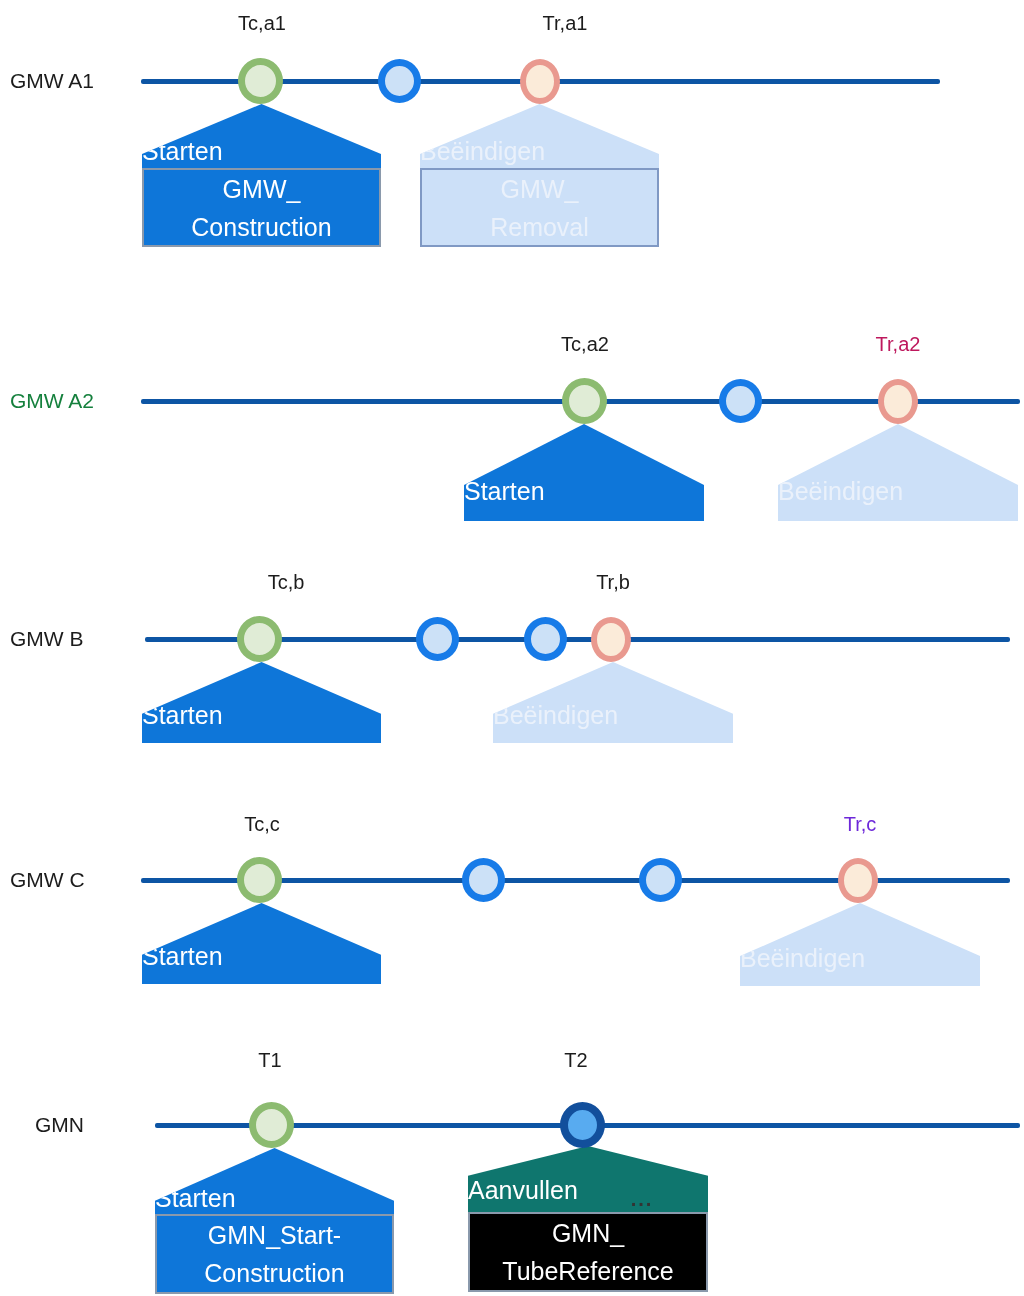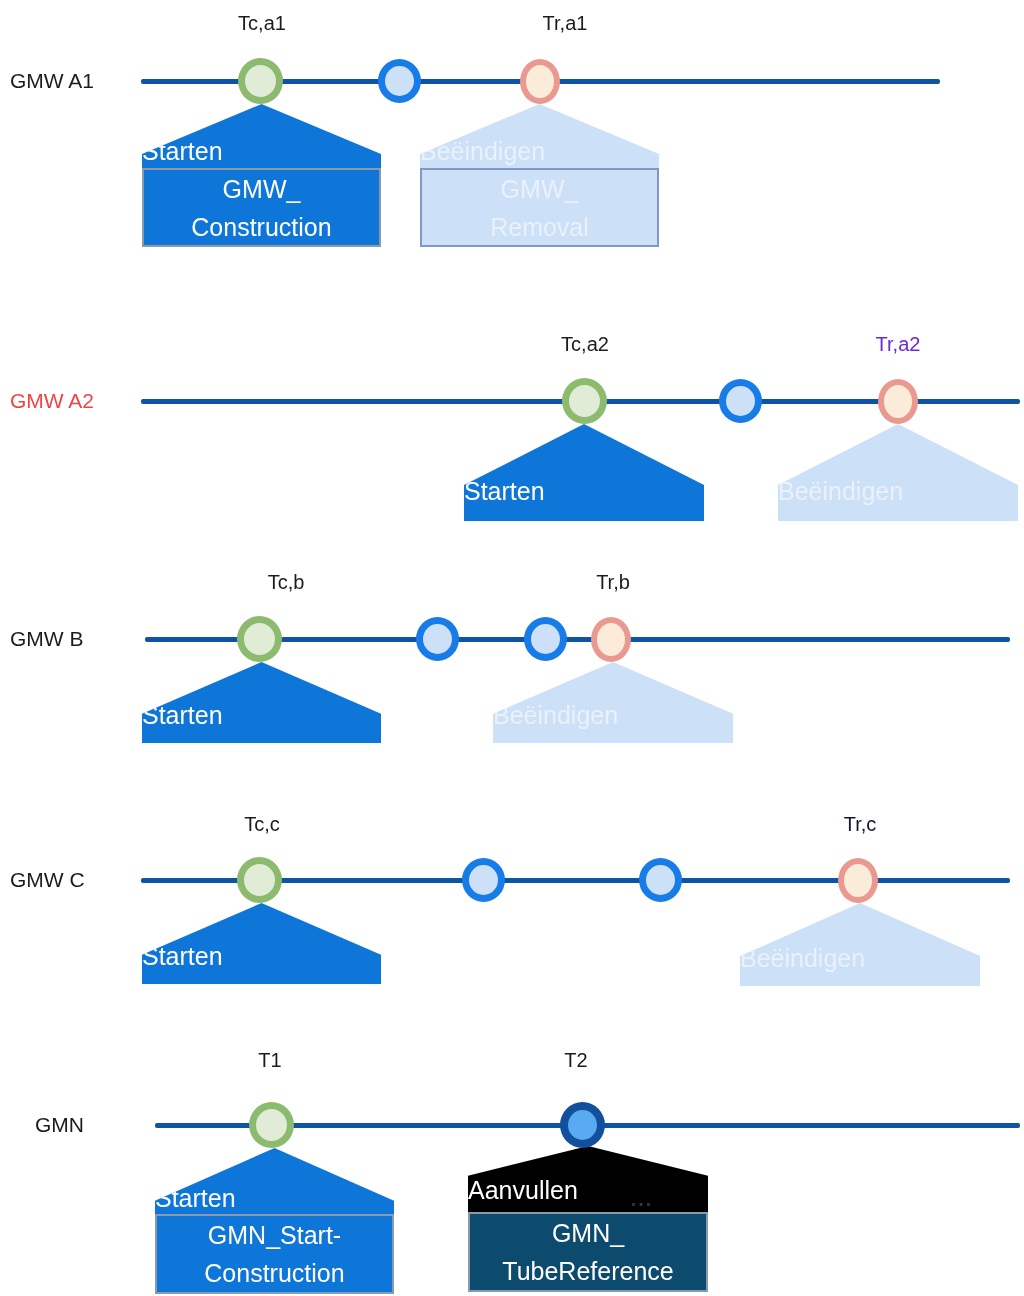--- a/index.html
+++ b/index.html
@@ -64,23 +64,23 @@
     <div class="tl-line" style="left: 141px; width: 879px; top: 398.5px; background: rgb(13, 85, 164);"></div>
     <div class="pent" style="left: 464px; top: 424px; width: 240px; height: 97px; background: rgb(14, 118, 217); clip-path: polygon(50% 0%, 100% 63%, 100% 100%, 0% 100%, 0% 63%);">
       <div class="pent-label" style="padding-bottom: 16px; color: rgb(255, 255, 255);">Starten</div>
     </div>
     <div class="pent" style="left: 778px; top: 424px; width: 240px; height: 97px; background: rgb(204, 224, 248); clip-path: polygon(50% 0%, 100% 63%, 100% 100%, 0% 100%, 0% 63%);">
       <div class="pent-label" style="padding-bottom: 16px; color: rgb(234, 241, 251);">Beëindigen</div>
     </div>
     <div class="marker" style="width: 45px; height: 46px; left: 561.5px; top: 378px; border-width: 7px; border-color: rgb(140, 187, 112); background: rgb(224, 236, 214);"></div>
     <div class="marker" style="width: 43px; height: 44px; left: 718.5px; top: 379px; border-width: 7px; border-color: rgb(23, 123, 232); background: rgb(204, 225, 247);"></div>
     <div class="marker" style="width: 40px; height: 45px; left: 878px; top: 378.5px; border-width: 6px; border-color: rgb(233, 153, 143); background: rgb(251, 235, 217);"></div>
-    <div class="row-label" style="left: 10px; top: 401px; color: #ef4444; text-align: center;">GMW A2</div>
+    <div class="row-label" style="left: 10px; top: 401px; color: #15803d; text-align: center;">GMW A2</div>
     <div class="time-label" style="left: 585px; top: 333px; color: rgb(28, 28, 28);">Tc,a2</div>
-    <div class="time-label" style="left: 898px; top: 333px; color: #6d28d9;">Tr,a2</div>
+    <div class="time-label" style="left: 898px; top: 333px; color: #be185d;">Tr,a2</div>
     <div class="tl-line" style="left: 145px; width: 865px; top: 636.5px; background: rgb(13, 85, 164);"></div>
     <div class="pent" style="left: 142px; top: 662px; width: 239px; height: 81px; background: rgb(14, 118, 217); clip-path: polygon(50% 0%, 100% 64%, 100% 100%, 0% 100%, 0% 64%);">
       <div class="pent-label" style="padding-bottom: 14px; color: rgb(255, 255, 255);">Starten</div>
     </div>
     <div class="pent" style="left: 493px; top: 662px; width: 240px; height: 81px; background: rgb(204, 224, 248); clip-path: polygon(50% 0%, 100% 64%, 100% 100%, 0% 100%, 0% 64%);">
       <div class="pent-label" style="padding-bottom: 14px; color: rgb(234, 241, 251);">Beëindigen</div>
     </div>
     <div class="marker" style="width: 45px; height: 46px; left: 236.5px; top: 616px; border-width: 7px; border-color: rgb(140, 187, 112); background: rgb(224, 236, 214);"></div>
     <div class="marker" style="width: 43px; height: 44px; left: 415.5px; top: 617px; border-width: 7px; border-color: rgb(23, 123, 232); background: rgb(204, 225, 247);"></div>
     <div class="marker" style="width: 43px; height: 44px; left: 523.5px; top: 617px; border-width: 7px; border-color: rgb(23, 123, 232); background: rgb(204, 225, 247);"></div>
@@ -94,33 +94,33 @@
     </div>
     <div class="pent" style="left: 740px; top: 903px; width: 240px; height: 83px; background: rgb(204, 224, 248); clip-path: polygon(50% 0%, 100% 64%, 100% 100%, 0% 100%, 0% 64%);">
       <div class="pent-label" style="padding-bottom: 14px; color: rgb(234, 241, 251);">Beëindigen</div>
     </div>
     <div class="marker" style="width: 45px; height: 46px; left: 236.5px; top: 857px; border-width: 7px; border-color: rgb(140, 187, 112); background: rgb(224, 236, 214);"></div>
     <div class="marker" style="width: 43px; height: 44px; left: 461.5px; top: 858px; border-width: 7px; border-color: rgb(23, 123, 232); background: rgb(204, 225, 247);"></div>
     <div class="marker" style="width: 43px; height: 44px; left: 638.5px; top: 858px; border-width: 7px; border-color: rgb(23, 123, 232); background: rgb(204, 225, 247);"></div>
     <div class="marker" style="width: 40px; height: 45px; left: 838px; top: 857.5px; border-width: 6px; border-color: rgb(233, 153, 143); background: rgb(251, 235, 217);"></div>
     <div class="row-label" style="left: 10px; top: 880px; color: rgb(28, 28, 28);">GMW C</div>
     <div class="time-label" style="left: 262px; top: 813px; color: rgb(28, 28, 28);">Tc,c</div>
-    <div class="time-label" style="left: 860px; top: 813px; color: #0f172a;">Tr,c</div>
+    <div class="time-label" style="left: 860px; top: 813px; color: #6d28d9;">Tr,c</div>
     <div class="tl-line" style="left: 155px; width: 865px; top: 1122.5px; background: rgb(13, 85, 164);"></div>
     <div class="pent" style="left: 155px; top: 1148px; width: 239px; height: 66px; background: rgb(14, 118, 217); clip-path: polygon(50% 0%, 100% 80%, 100% 100%, 0% 100%, 0% 80%);">
       <div class="pent-label" style="padding-bottom: 2px; color: rgb(255, 255, 255);">Starten</div>
     </div>
     <div class="callout-rect" style="left: 155px; top: 1214px; width: 239px; height: 80px; background: rgb(14, 118, 217); border-color: rgb(138, 153, 172); color: rgb(255, 255, 255);">
       <div class="rect-line">GMN_Start-</div>
       <div class="rect-line">Construction</div>
     </div>
-    <div class="pent" style="left: 468px; top: 1146px; width: 240px; height: 66px; background: #000000; clip-path: polygon(50% 0%, 100% 45%, 100% 100%, 0% 100%, 0% 45%);">
+    <div class="pent" style="left: 468px; top: 1146px; width: 240px; height: 66px; background: #0f766e; clip-path: polygon(50% 0%, 100% 45%, 100% 100%, 0% 100%, 0% 45%);">
       <div class="pent-label" style="padding-bottom: 8px; color: rgb(255, 255, 255);">Aanvullen</div>
     </div>
-    <div class="callout-rect" style="left: 468px; top: 1212px; width: 240px; height: 80px; background: #0c4a6e; border-color: rgb(138, 153, 172); color: rgb(255, 255, 255);">
+    <div class="callout-rect" style="left: 468px; top: 1212px; width: 240px; height: 80px; background: #000000; border-color: rgb(138, 153, 172); color: rgb(255, 255, 255);">
       <div class="rect-line">GMN_</div>
       <div class="rect-line">TubeReference</div>
     </div>
     <div class="marker" style="width: 45px; height: 46px; left: 248.5px; top: 1102px; border-width: 7px; border-color: rgb(140, 187, 112); background: rgb(224, 236, 214);"></div>
     <div class="marker" style="width: 45px; height: 46px; left: 559.5px; top: 1102px; border-width: 8px; border-color: rgb(18, 79, 156); background: rgb(88, 171, 240);"></div>
     <div class="row-label" style="left: 35px; top: 1125px; color: rgb(28, 28, 28);">GMN</div>
     <div class="time-label" style="left: 270px; top: 1049px; color: rgb(28, 28, 28);">T1</div>
     <div class="time-label" style="left: 576px; top: 1049px; color: rgb(28, 28, 28);">T2</div>
     <div class="annotation" style="left: 642px; top: 1188px; color: rgb(51, 51, 51);">...</div>
   </div>

